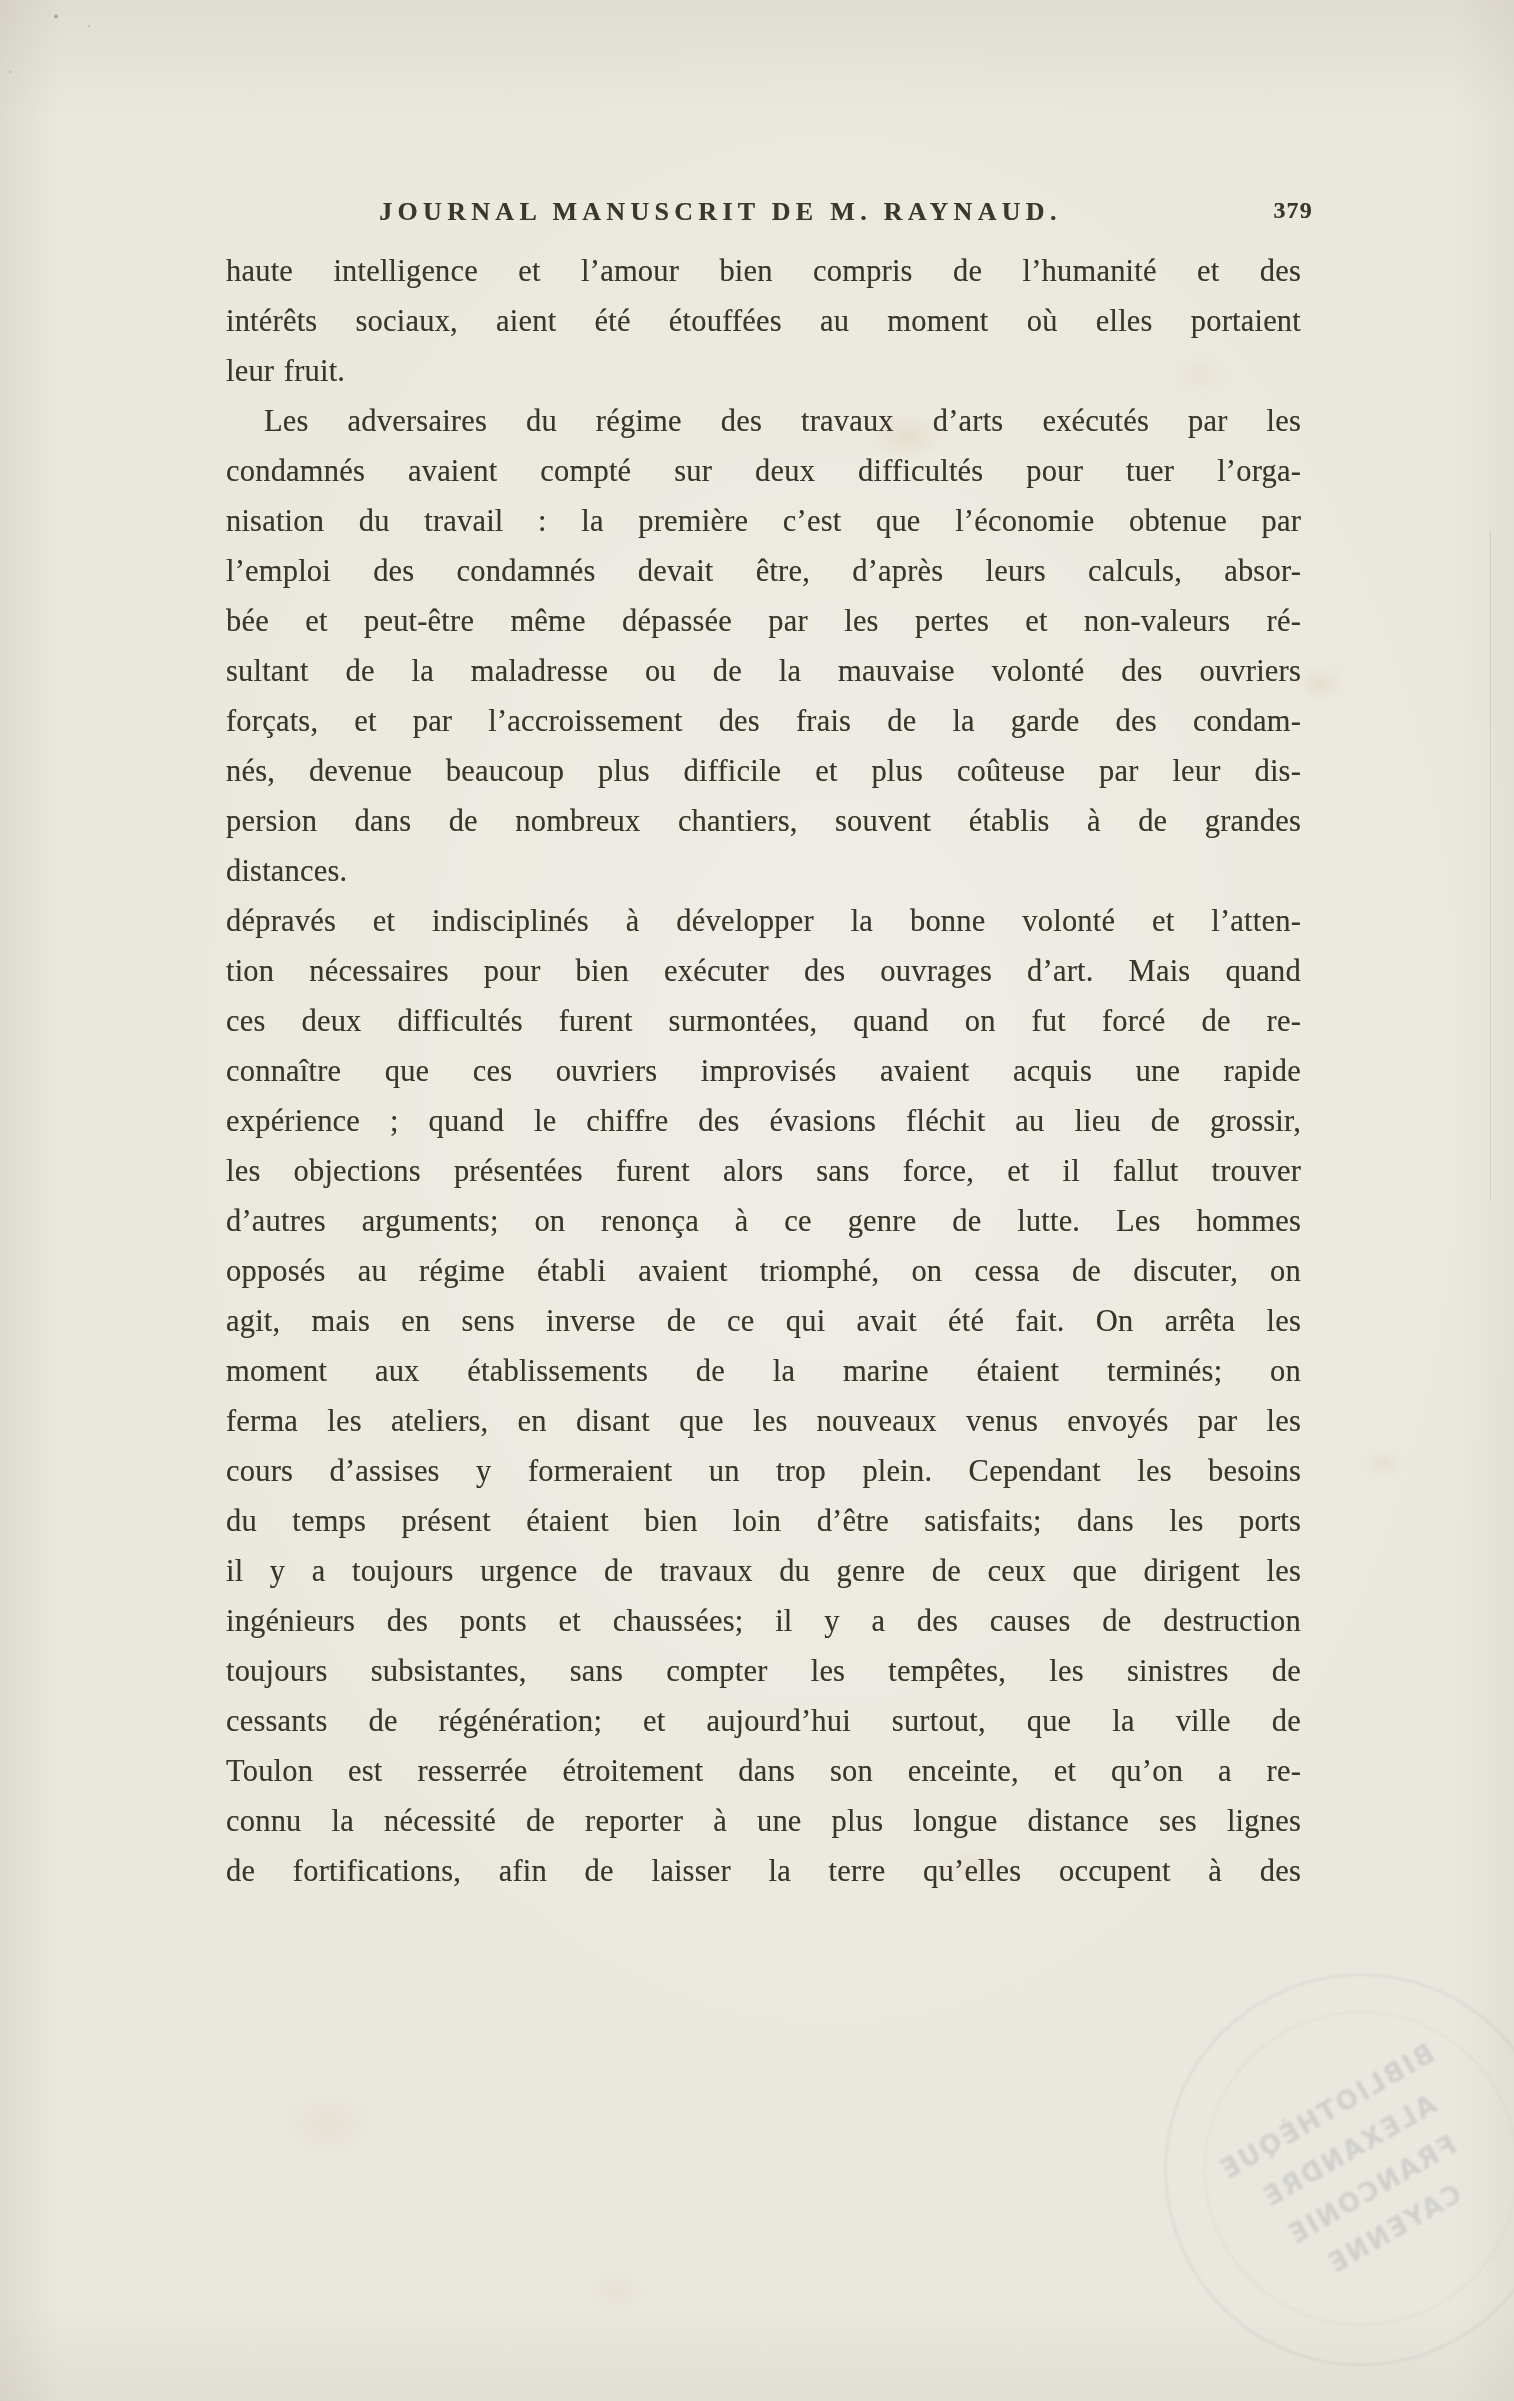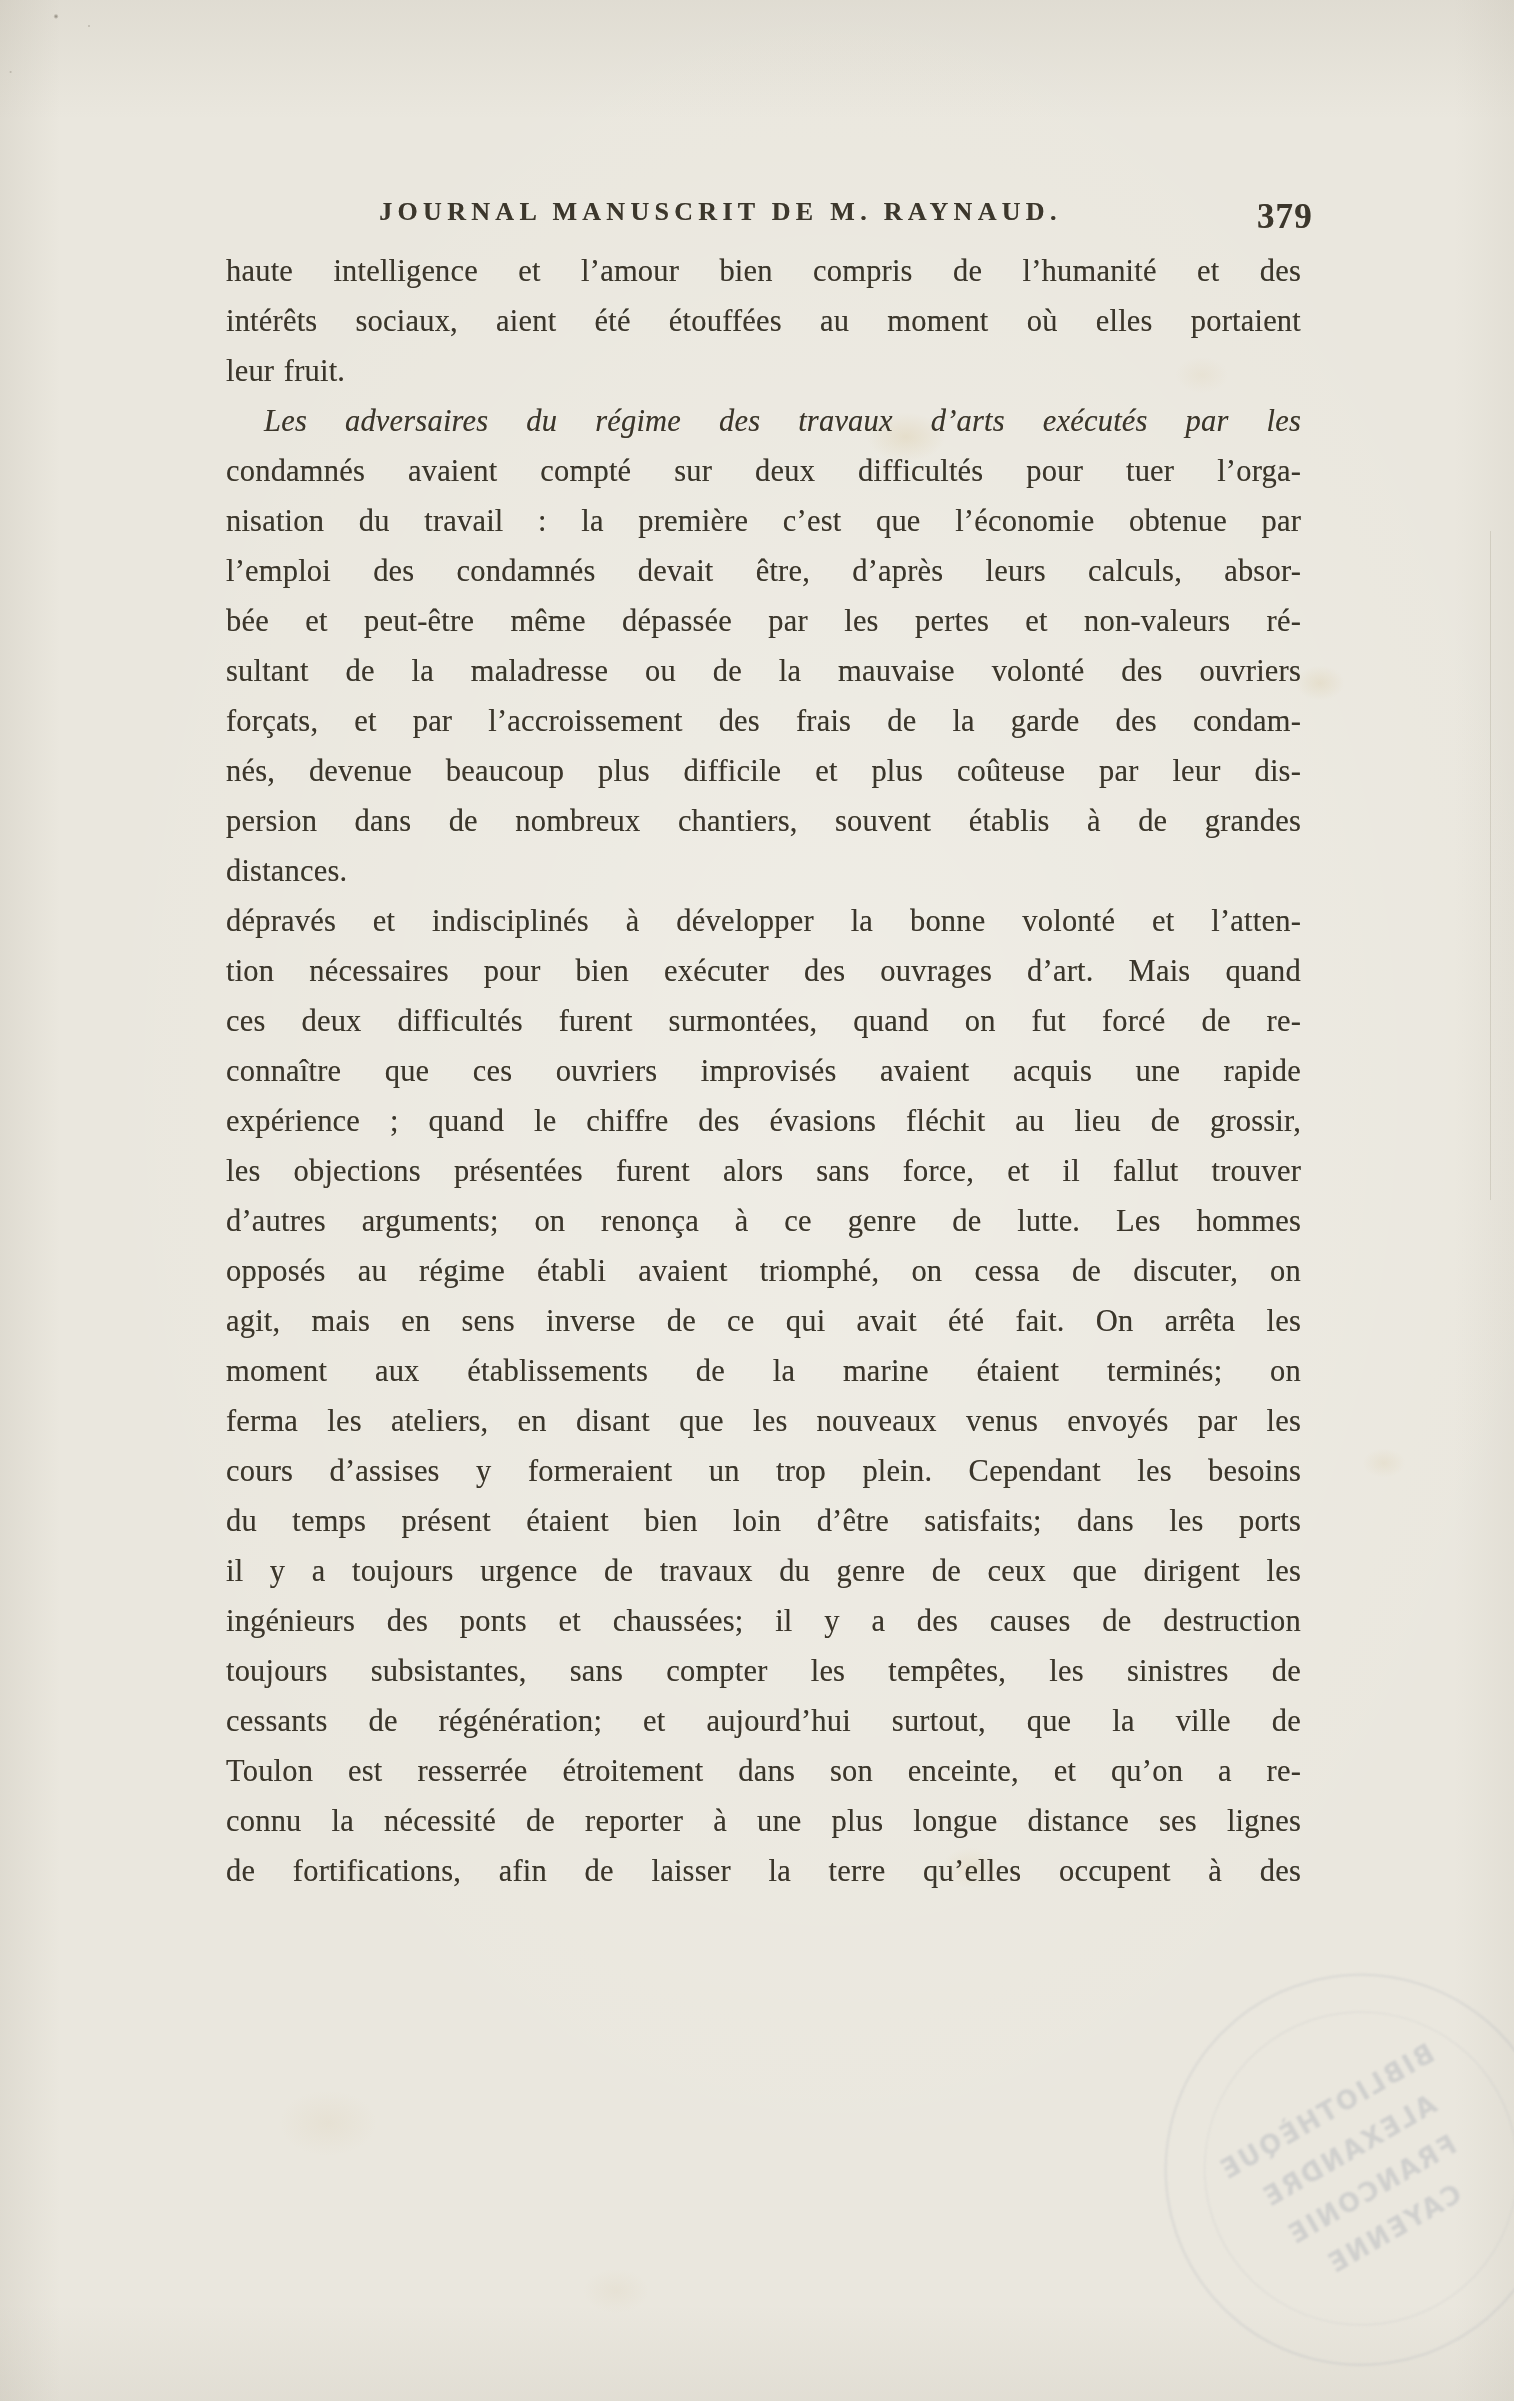--- a/index.html
+++ b/index.html
@@ -45,21 +45,21 @@
     text-align: center;
     margin-right: 100px;
     font-size: 26px;
     letter-spacing: 5.3px;
     white-space: nowrap;
     text-shadow: 0 0 0.6px rgba(60,55,44,0.45);
   }
   .page-number {
     position: absolute;
     top: 0; right: 215px;
-    font-size: 35px;
+    font-size: 24px;
     letter-spacing: 1.2px;
     text-shadow: 0 0 0.6px rgba(60,55,44,0.45);
   }
 
   
   .text-block {
     position: absolute;
     left: 226px;
     top: 246px;
     width: 1075px;
@@ -69,21 +69,21 @@
     font-size: 30.5px;
     line-height: 50px;
     height: 50px;
     overflow: hidden;
     text-align: justify;
     text-align-last: justify;
     word-spacing: 1.8px;
     letter-spacing: 0.2px;
     text-shadow: 0 0 0.6px rgba(59,54,43,0.5);
   }
-  .line.p-first { text-indent: 38px; font-style: italic; }
+  .line.p-first { text-indent: 38px; }
   .line.p-last  { text-align: center; text-align-last: left; }
 
   
   .stamp {
     position: absolute;
     left: 1158px;
     top: 1968px;
     width: 405px;
     height: 405px;
     transform: scaleX(-1) rotate(30deg);

